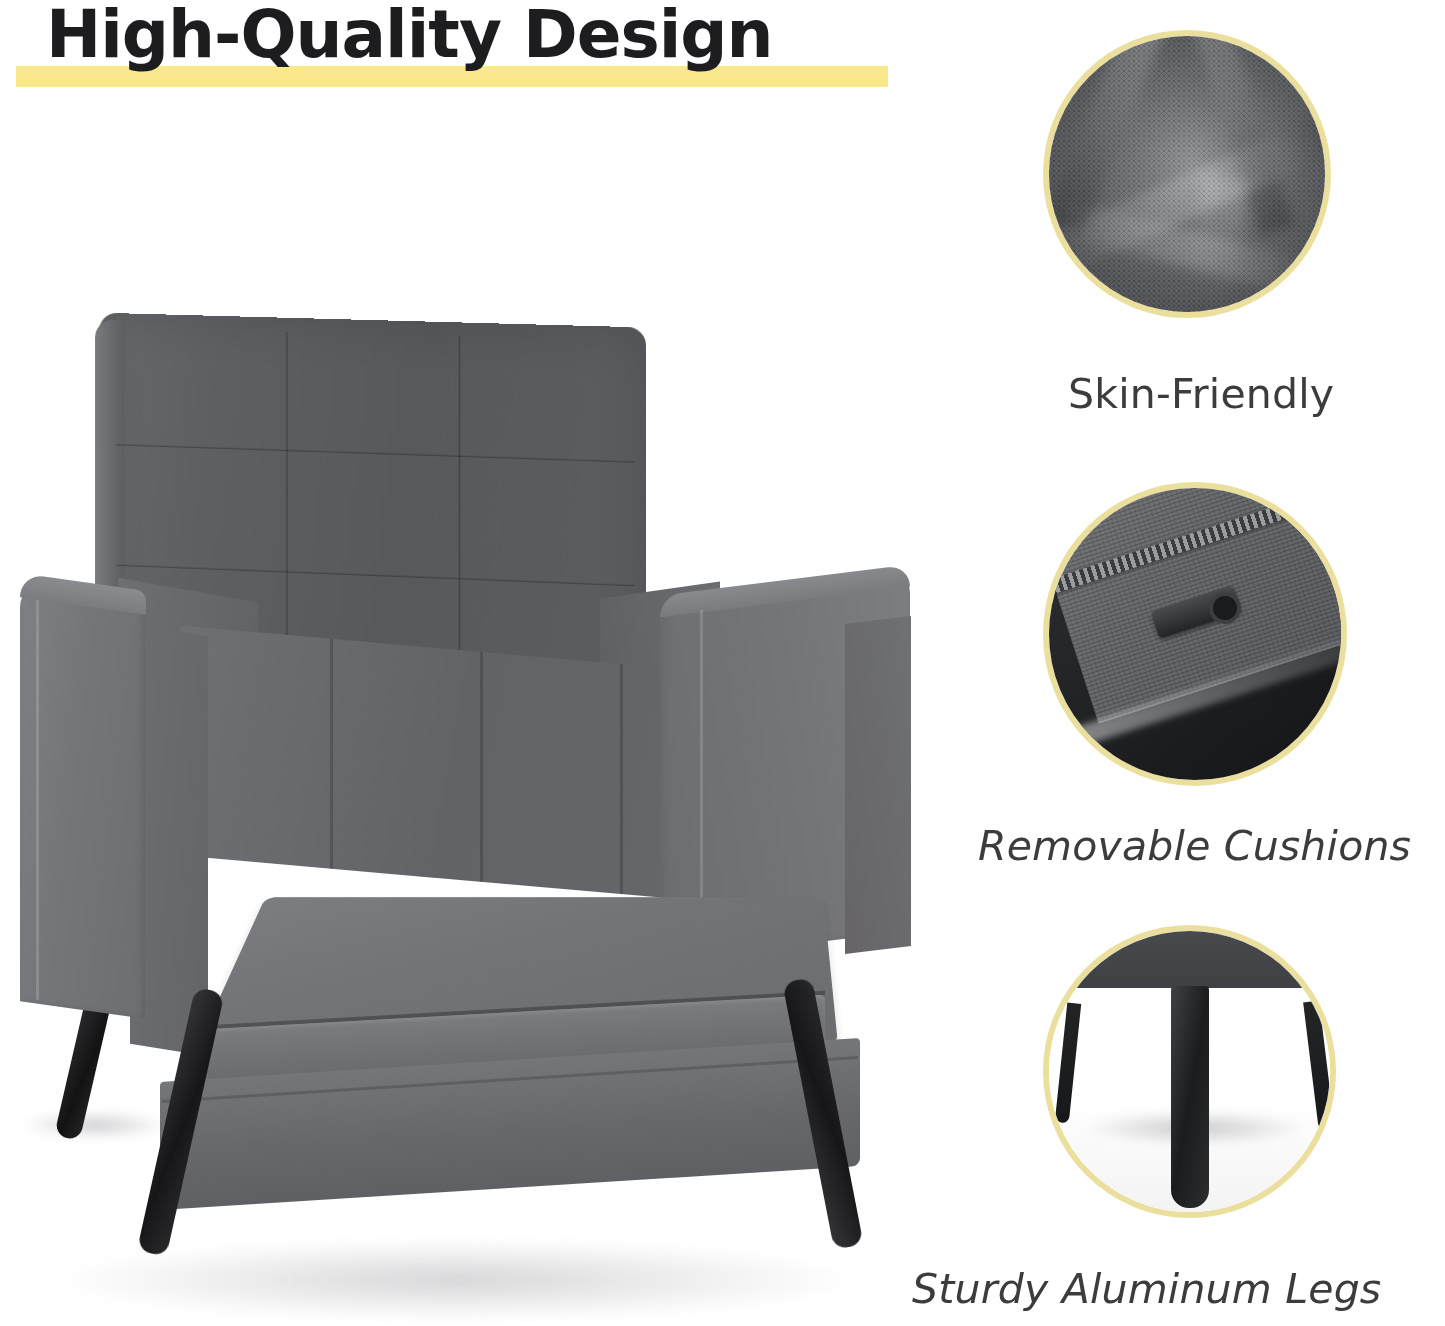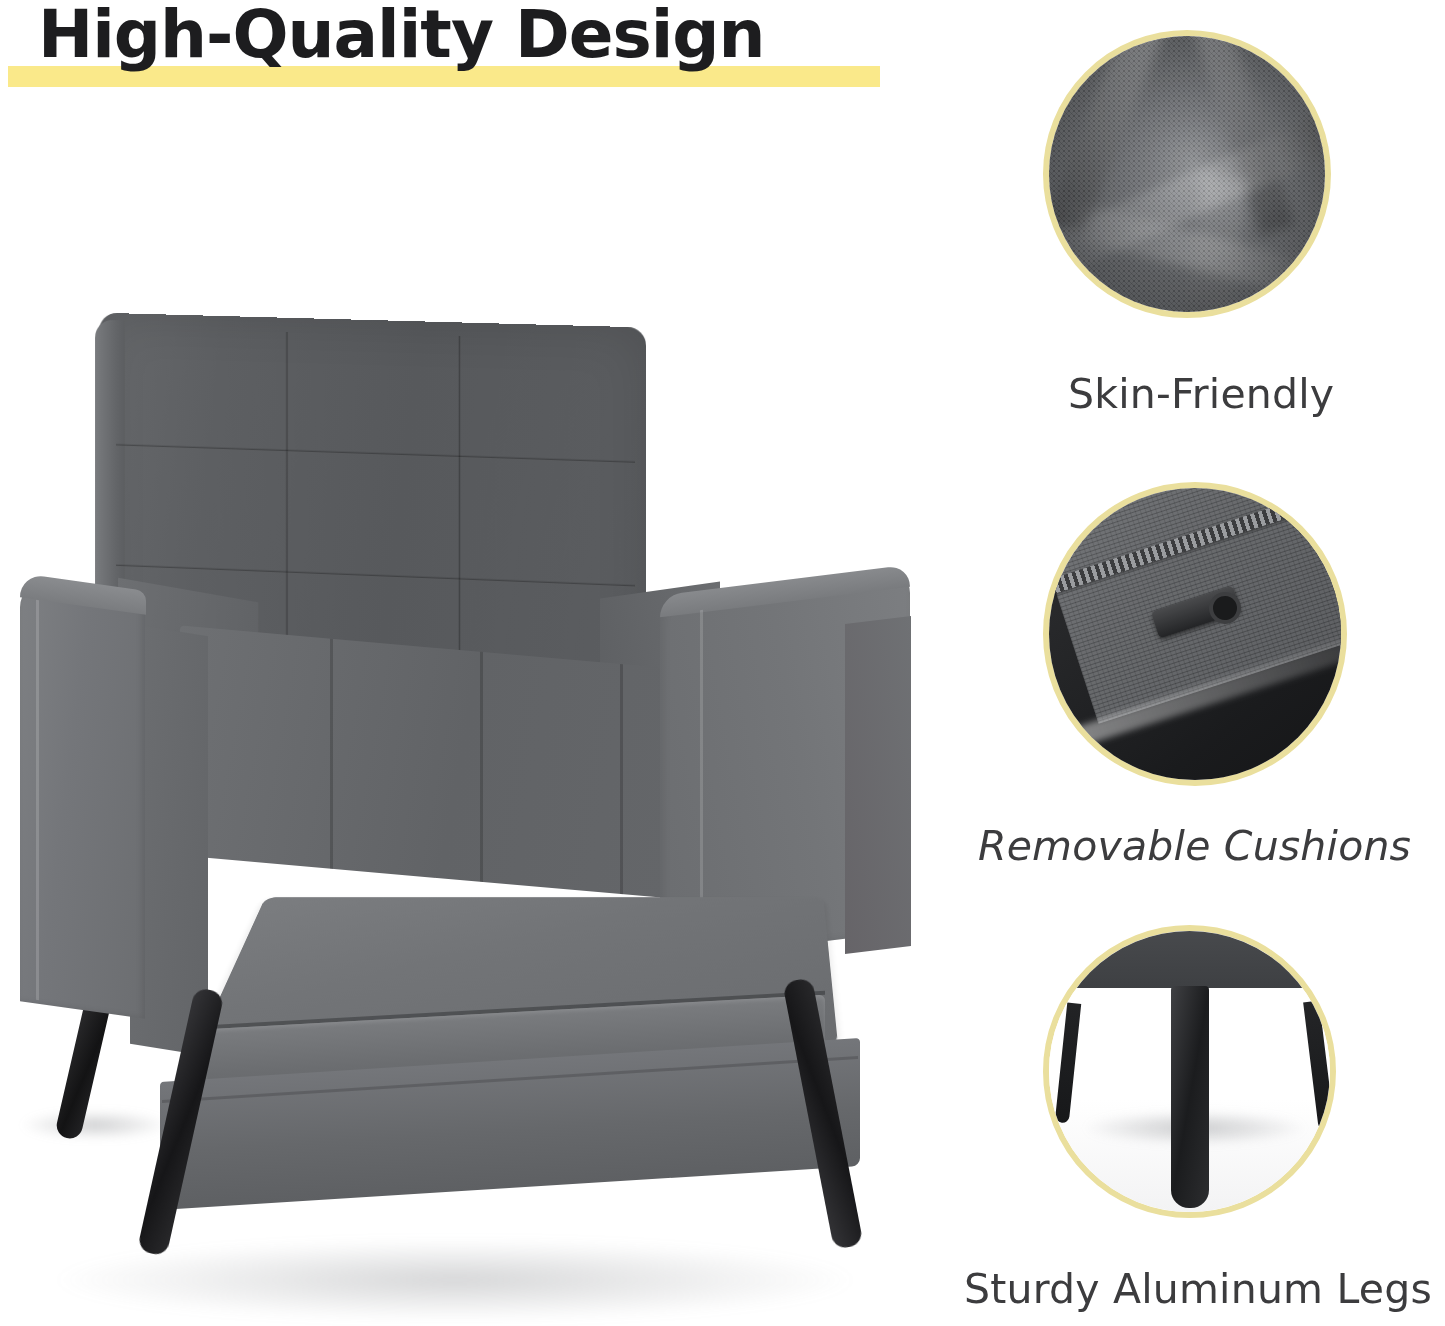--- a/index.html
+++ b/index.html
@@ -6,21 +6,21 @@
   body{
     width:1445px;height:1326px;
     background:#ffffff;
     font-family:"Liberation Sans", sans-serif;
     overflow:hidden;
     position:relative;
   }
   .stage{position:absolute;inset:0;}
 
   
-  #headline-block{position:absolute;left:8px;top:0;width:900px;height:100px;}
+  #headline-block{position:absolute;left:16px;top:0;width:900px;height:100px;}
   #headline-highlight{
     position:absolute;left:0;top:66px;width:872px;height:21px;
     background:#fae98a;
   }
   #headline-text{
     position:absolute;left:30px;top:-4px;
     font-size:66px;letter-spacing:-1px;
     font-weight:700;color:#1d1d1f;
     white-space:nowrap;
     font-family:"DejaVu Sans", sans-serif;
@@ -294,21 +294,21 @@
   .leg-side-r{
     position:absolute;left:262px;top:70px;width:16px;height:130px;
     background:linear-gradient(180deg,#242527,#17181a);
     transform:rotate(-7deg);border-radius:0 0 8px 8px;
   }
   .leg-floor-shadow{
     position:absolute;left:36px;top:180px;width:220px;height:34px;
     background:radial-gradient(ellipse at 50% 50%, rgba(140,142,146,.45), rgba(255,255,255,0) 72%);
     filter:blur(4px);
   }
-  #caption-leg{left:964px;top:1265px;}
+  #caption-leg{left:912px;top:1265px;font-style:italic;}
 </style>
 </head>
 <body>
 
 <div class="stage">
 
   <div id="headline-block">
     <div id="headline-highlight"></div>
     <div id="headline-text">High-Quality Design</div>
   </div>

